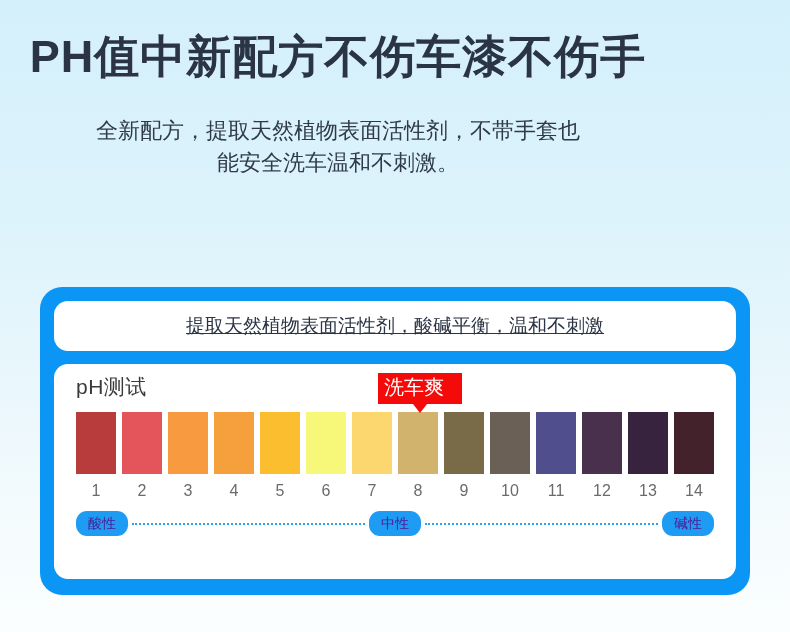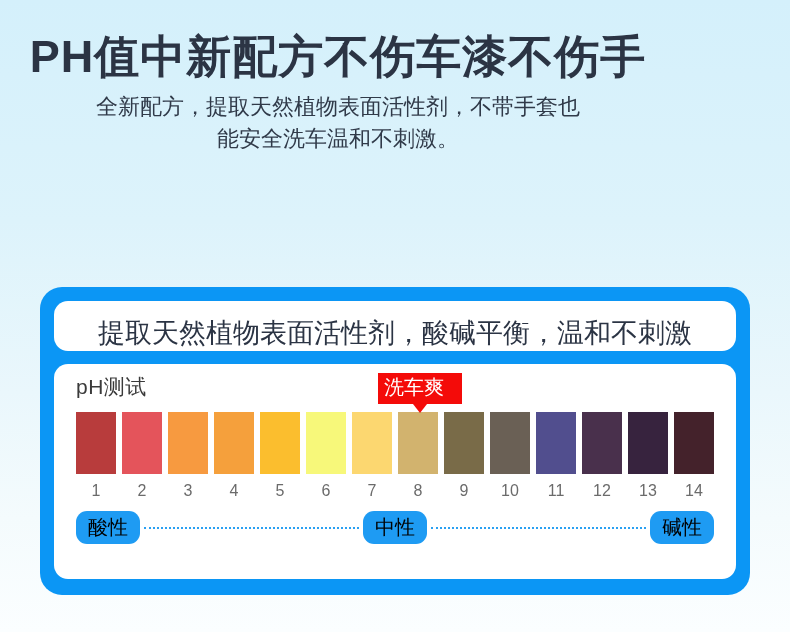--- a/index.html
+++ b/index.html
@@ -50,21 +50,21 @@
     border-radius: 22px;
     line-height: 1.12;
   }
 
   
   .subdesc {
     text-align: center;
     font-size: 22px;
     color: #303a49;
     line-height: 1.45;
-    margin-top: 8px;
+    margin-top: 32px;
     padding: 0 70px;
   }
   .subdesc div { white-space: nowrap; }
 
   
   .blue-card {
     position: absolute;
     left: 40px;
     top: 287px;
     width: 710px;
@@ -77,25 +77,26 @@
 
   .white-panel {
     background: #ffffff;
     border-radius: 14px;
     box-sizing: border-box;
   }
 
   .panel-top {
     height: 50px;
     display: flex;
-    align-items: flex-end;
+    align-items: center;
     justify-content: center;
-    font-size: 27px;
+    font-size: 19px;
     color: #2b3444;
     white-space: nowrap;
+    text-decoration: underline;
   }
 
   .panel-main {
     margin-top: 13px;
     height: 215px;
     padding: 12px 18px 10px 18px;
     position: relative;
   }
 
   .ph-label {
@@ -158,22 +159,22 @@
 
   
   .scale-row {
     display: flex;
     align-items: center;
     margin-top: 12px;
     padding: 0 4px;
   }
   .scale-pill {
     background: #1e9bf3;
-    color: #000000;
-    font-size: 20px;
+    color: #4c1d95;
+    font-size: 14px;
     border-radius: 11px;
     padding: 3px 12px 4px 12px;
     white-space: nowrap;
     line-height: 1.3;
     flex: 0 0 auto;
   }
   .scale-dots {
     flex: 1 1 auto;
     height: 0;
     border-top: 2px dotted #2aa0f2;

